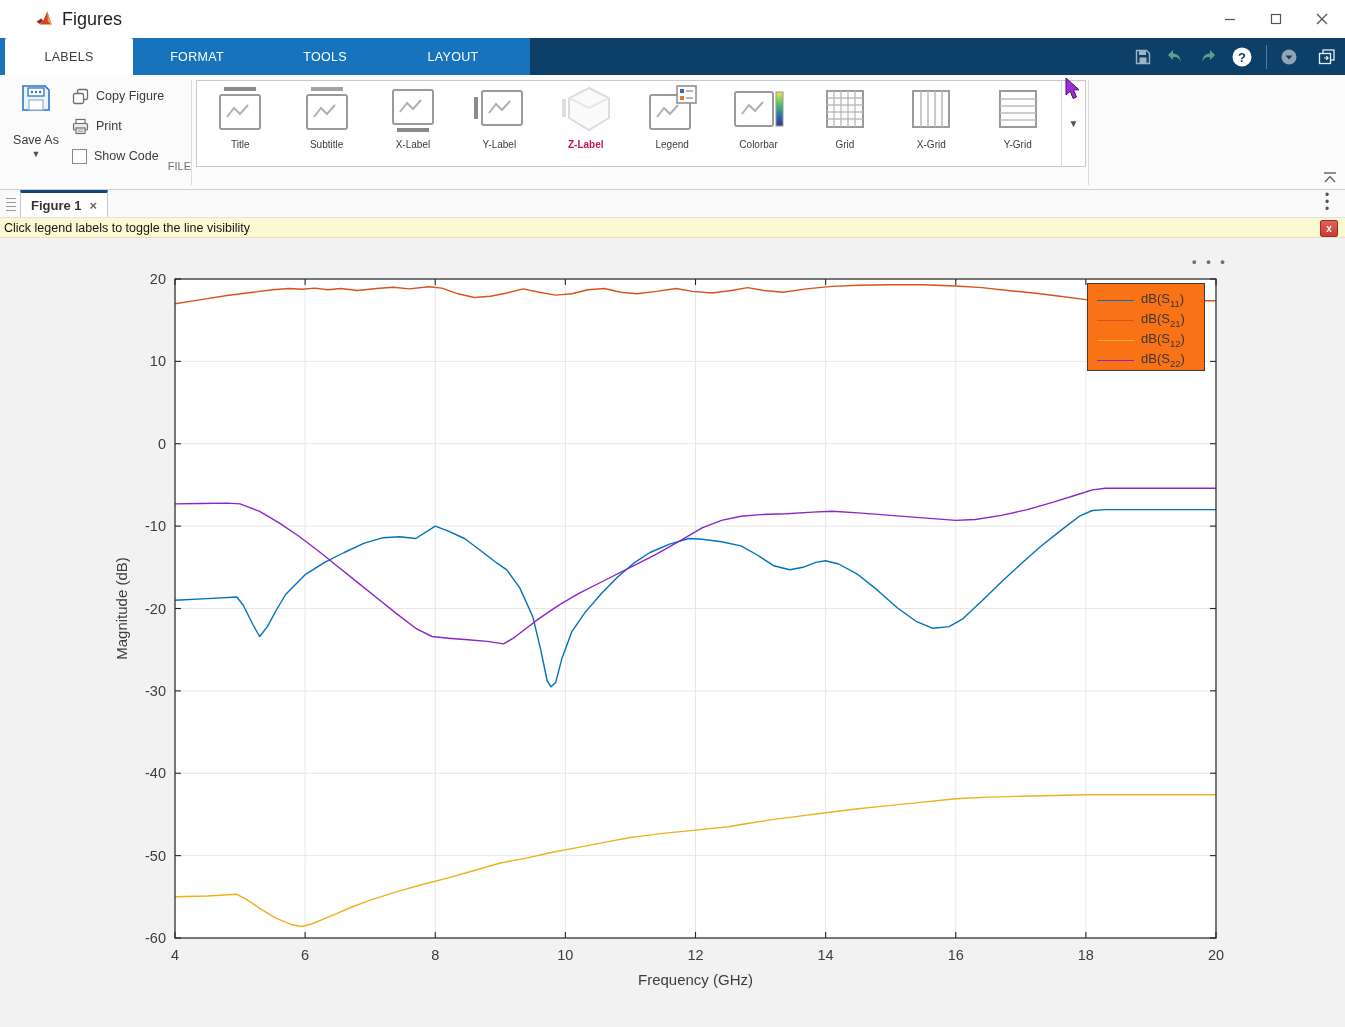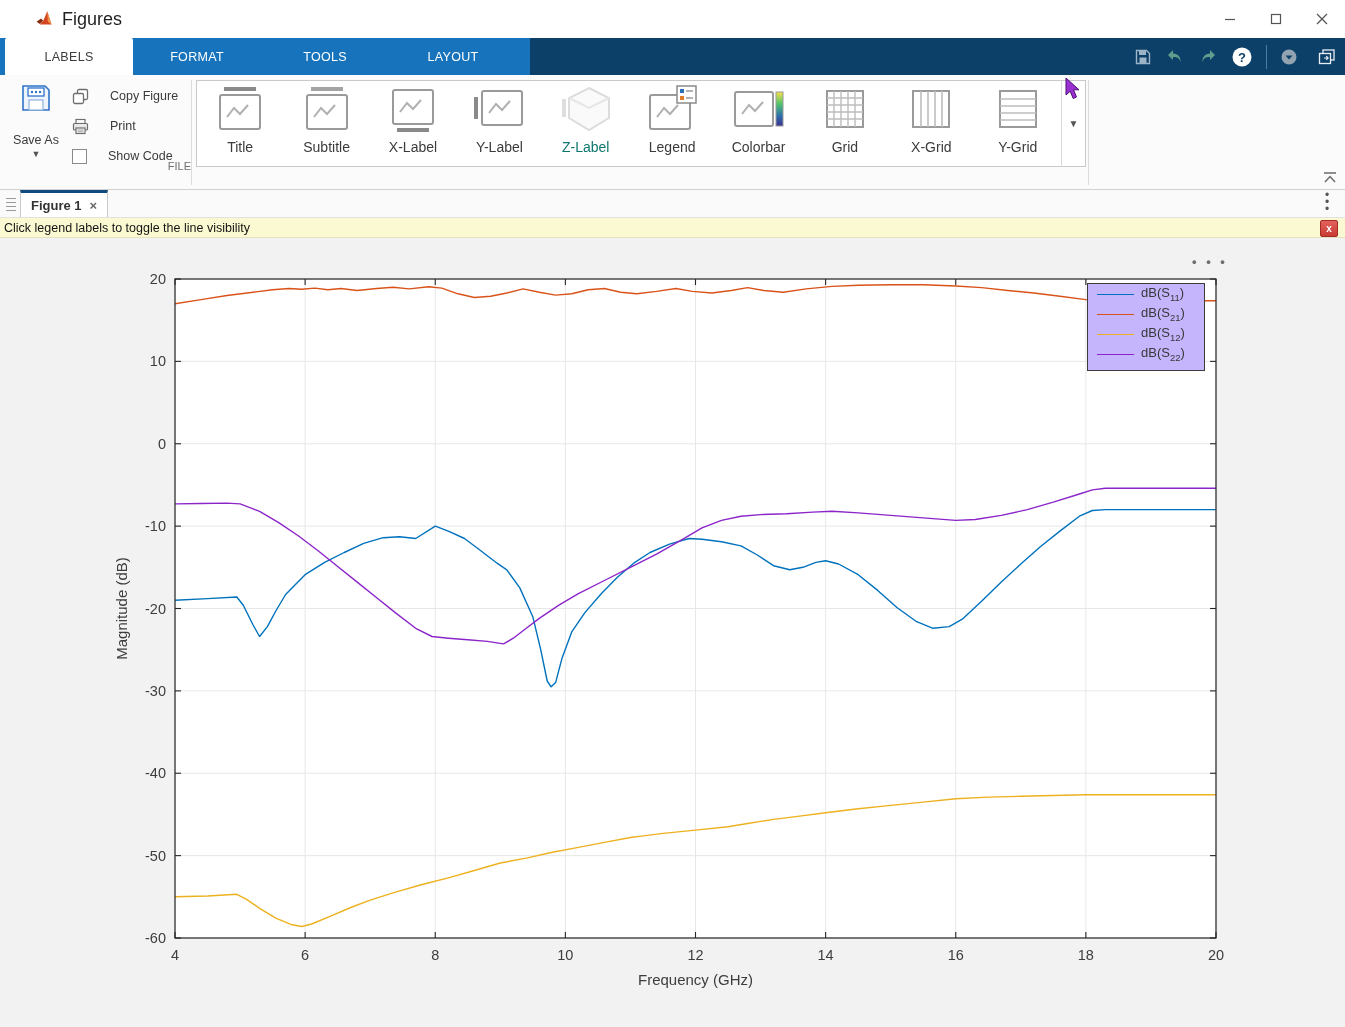--- a/index.html
+++ b/index.html
@@ -23,27 +23,27 @@
 
   
   .ribbon{position:absolute;left:0;top:75px;width:1345px;height:115px;background:#fbfbfb;border-bottom:1px solid #d1d1d1;box-sizing:border-box;}
   .vsep{position:absolute;top:5px;height:105px;width:1px;background:#dcdcdc;}
   .sec-label{position:absolute;bottom:17px;font-size:11px;color:#6f6f6f;text-align:right;margin-top:20px;}
 
   .saveas{position:absolute;left:10px;top:8px;width:52px;text-align:center;}
   .saveas .lbl{font-size:12.5px;color:#3b3b3b;margin-top:16px;}
   .saveas .caret{margin-top:2px;color:#555;font-size:9px;}
   .filecol{position:absolute;left:72px;top:6px;}
-  .filerow{display:flex;align-items:center;height:30px;gap:21px;font-size:12.5px;color:#3b3b3b;}
+  .filerow{display:flex;align-items:center;height:30px;gap:7px;font-size:12.5px;color:#3b3b3b;}
   .chk{width:13px;height:13px;border:1px solid #8a8a8a;background:#fff;}
 
   .gallery{position:absolute;left:196px;top:5px;width:866px;height:87px;background:#ffffff;border:1px solid #c9c9c9;box-sizing:border-box;display:flex;}
   .gitem{width:86.4px;height:85px;display:flex;flex-direction:column;align-items:center;justify-content:flex-start;padding-top:3px;box-sizing:border-box;cursor:default;}
-  .gitem .glabel{font-size:14px;color:#3b3b3b;margin-top:1px;}
-  .gitem.disabled .glabel{color:#0f766e;}
+  .gitem .glabel{font-size:10px;color:#3b3b3b;margin-top:1px;}
+  .gitem.disabled .glabel{color:#be185d;font-weight:bold;}
   .gallery-drop{position:absolute;left:1061px;top:5px;width:25px;height:87px;background:#fff;border:1px solid #c9c9c9;border-left:1px solid #d9d9d9;box-sizing:border-box;display:flex;align-items:center;justify-content:center;color:#555;font-size:10px;}
   .ribbon-collapse{position:absolute;right:7px;bottom:4px;width:16px;height:14px;}
 
   
   .doctabs{position:absolute;left:0;top:190px;width:1345px;height:28px;background:#fafafa;border-bottom:1px solid #e2e2e2;box-sizing:border-box;}
   .grip{position:absolute;left:5px;top:5px;width:12px;height:18px;border-right:1px solid #d8d8d8;padding-right:3px;}
   .grip div{height:1.5px;background:#9a9a9a;margin:2.5px 1px;}
   .doctab{position:absolute;left:20px;top:0;height:27px;padding:0 10px;background:#ffffff;border:1px solid #c9c9c9;border-top:3px solid #10497e;border-bottom:none;box-sizing:border-box;display:flex;align-items:center;gap:8px;font-size:13px;color:#333;font-weight:bold;}
   .doctab .x{color:#666;font-size:13px;}
   .kebab{position:absolute;right:12px;top:2px;color:#555;font-size:12px;letter-spacing:0;line-height:7px;text-align:center;width:12px;}
@@ -51,21 +51,21 @@
   
   .banner{position:absolute;left:0;top:218px;width:1345px;height:20px;background:#fbf9d2;border-bottom:1px solid #e4e2c2;box-sizing:border-box;display:flex;align-items:center;}
   .banner .msg{margin-left:4px;font-size:12.5px;color:#141414;}
   .banner .close{position:absolute;right:7px;top:2px;width:16px;height:15px;background:linear-gradient(#e2635c,#c83c34);border:1px solid #a22c25;border-radius:2px;color:#fff;font-size:10px;font-weight:bold;display:flex;align-items:center;justify-content:center;}
 
   
   .figpanel{position:absolute;left:0;top:238px;width:1345px;height:789px;background:#f2f2f2;}
   .figpanel svg text.tick{font-family:"Liberation Sans",sans-serif;font-size:14.5px;fill:#3d3d3d;}
   .figpanel svg text.axlabel{font-family:"Liberation Sans",sans-serif;font-size:15px;fill:#3d3d3d;}
   .ellipsis{position:absolute;left:1192px;top:16px;color:#6e6e6e;font-size:13px;letter-spacing:3px;font-weight:bold;}
-  .legend{position:absolute;left:1087px;top:45px;width:118px;height:88px;background:#c4b5fd;border:1px solid #3c3c3c;box-sizing:border-box;display:flex;flex-direction:column;justify-content:flex-start;}
+  .legend{position:absolute;left:1087px;top:45px;width:118px;height:88px;background:#f97316;border:1px solid #3c3c3c;box-sizing:border-box;display:flex;flex-direction:column;justify-content:flex-end;}
   .lrow{display:flex;align-items:center;height:20px;padding-left:9px;cursor:pointer;}
   .lline{width:37px;height:0;border-top:1.6px solid #000;}
   .llab{margin-left:7px;font-size:13px;color:#383838;white-space:nowrap;}
   .llab sub{font-size:9.5px;}
 
   .cursor{position:absolute;left:1065px;top:78px;z-index:50;}
 </style>
 </head>
 <body>
 

